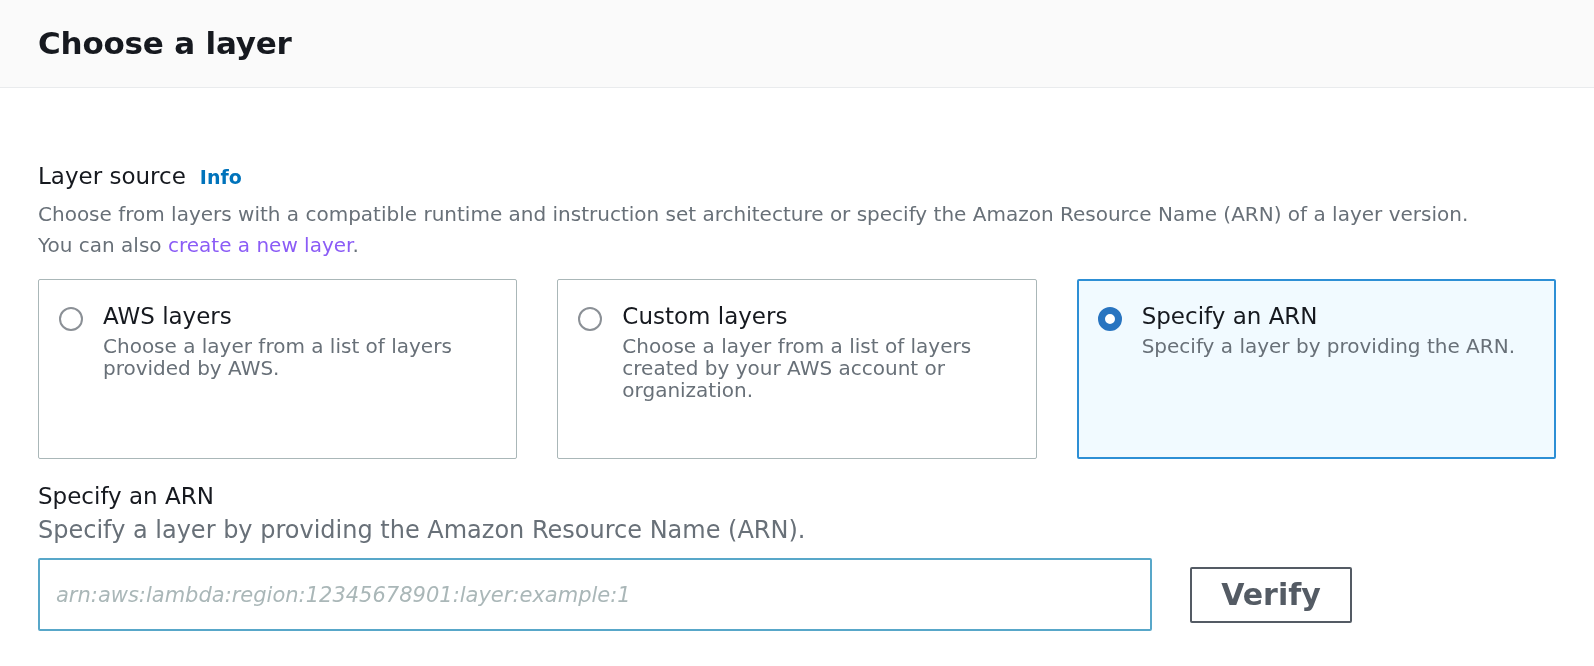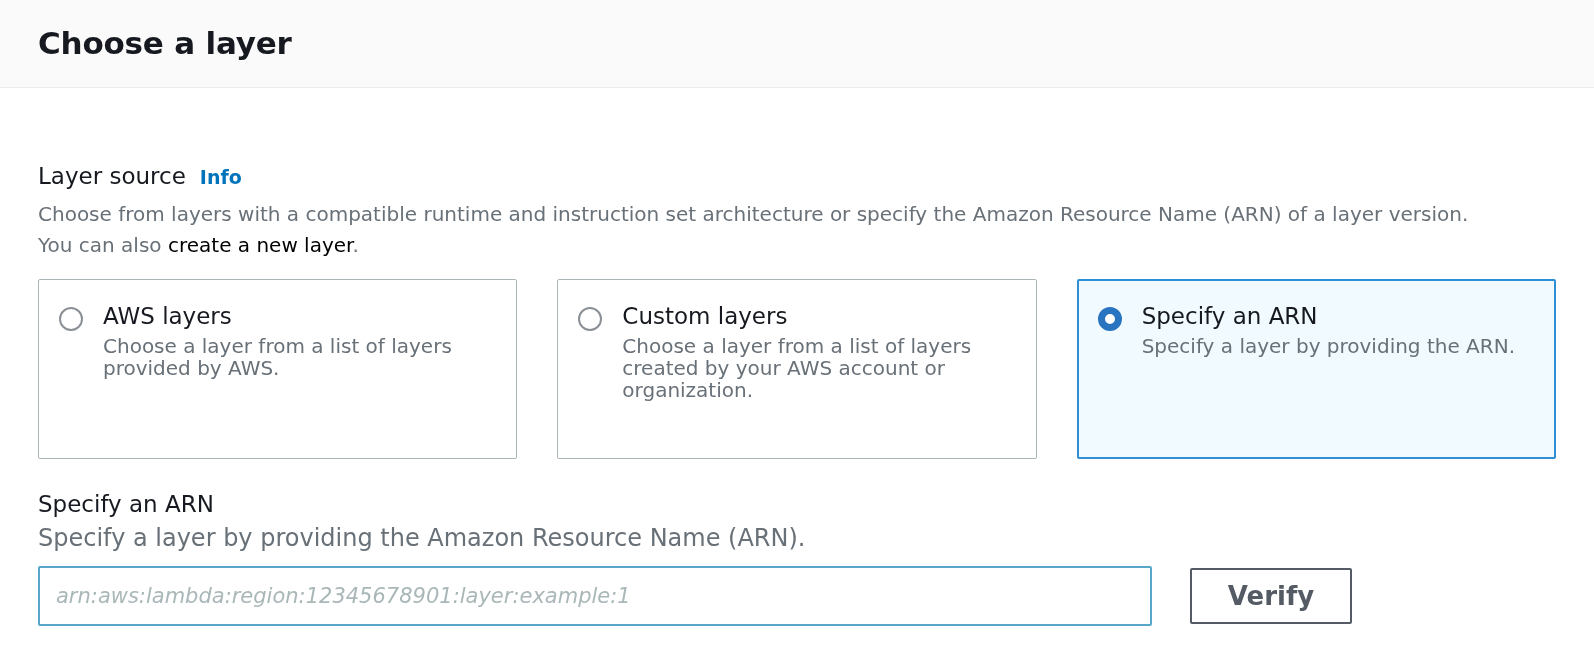--- a/index.html
+++ b/index.html
@@ -59,30 +59,30 @@
   }
 
   .field-desc {
     font-size: 20px;
     line-height: 31px;
     color: #687078;
     max-width: 1440px;
     margin: 0 0 18px 0;
   }
   .inline-link {
-    color: #000000;
+    color: #8b5cf6;
     text-decoration: none;
     cursor: pointer;
   }
 
   
   .card-row {
     display: flex;
     gap: 40px;
-    margin-bottom: 32px;
+    margin-bottom: 24px;
     justify-content: space-between;
   }
   .radio-card {
     flex: 1 1 0;
     min-height: 180px;
     border: 1px solid #aab7b8;
     border-radius: 2px;
     background: #ffffff;
     padding: 22px 20px 20px 20px;
     display: flex;
@@ -137,21 +137,21 @@
     margin: 0 0 14px 0;
   }
 
   .arn-row {
     display: flex;
     align-items: center;
     gap: 38px;
   }
   .arn-input {
     width: 1114px;
-    height: 60px;
+    height: 73px;
     border: 2px solid #58a7c9;
     border-radius: 2px;
     background: #ffffff;
     font-family: "DejaVu Sans", "Liberation Sans", sans-serif;
     font-size: 21px;
     color: #16191f;
     padding: 0 14px 0 16px;
     outline: none;
   }
   .arn-input::placeholder {
@@ -159,21 +159,21 @@
     font-style: italic;
     opacity: 1;
   }
   .verify-button {
     width: 162px;
     height: 56px;
     border: 2px solid #545b64;
     border-radius: 2px;
     background: #ffffff;
     font-family: "DejaVu Sans", "Liberation Sans", sans-serif;
-    font-size: 26px;
+    font-size: 30px;
     font-weight: bold;
     color: #545b64;
     cursor: pointer;
   }
 </style>
 </head>
 <body>
 
 <div class="modal-header">
   <div class="modal-title">Choose a layer</div>

